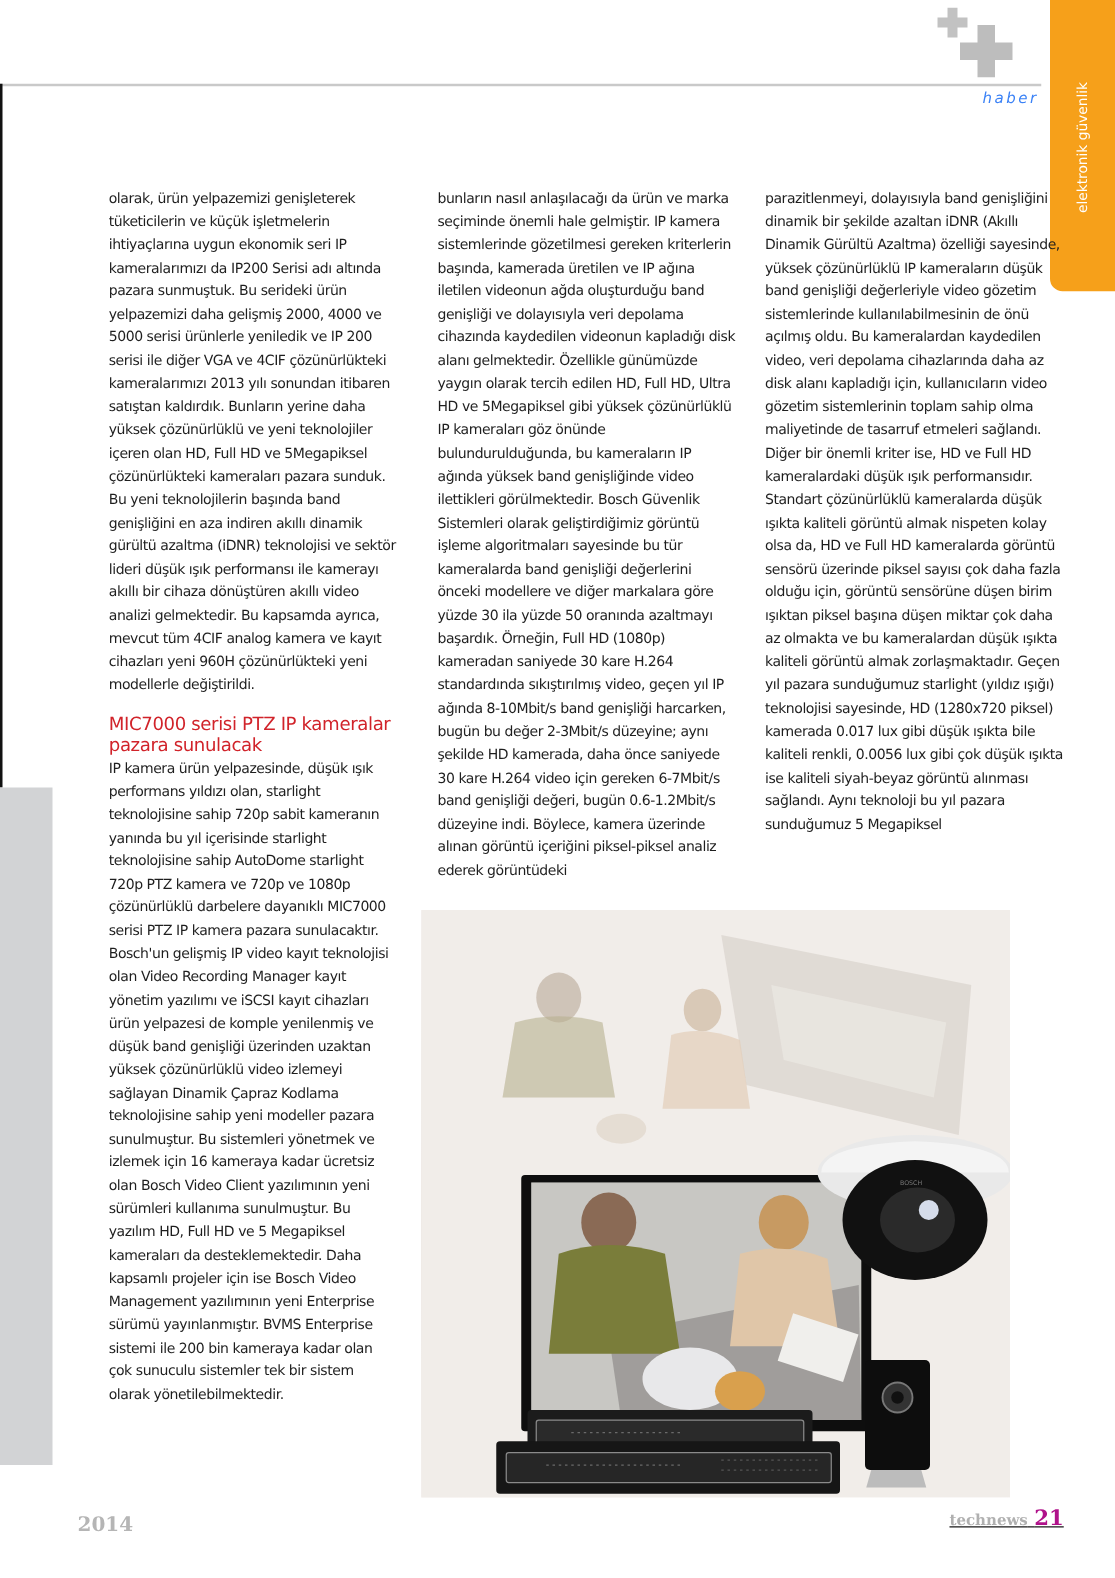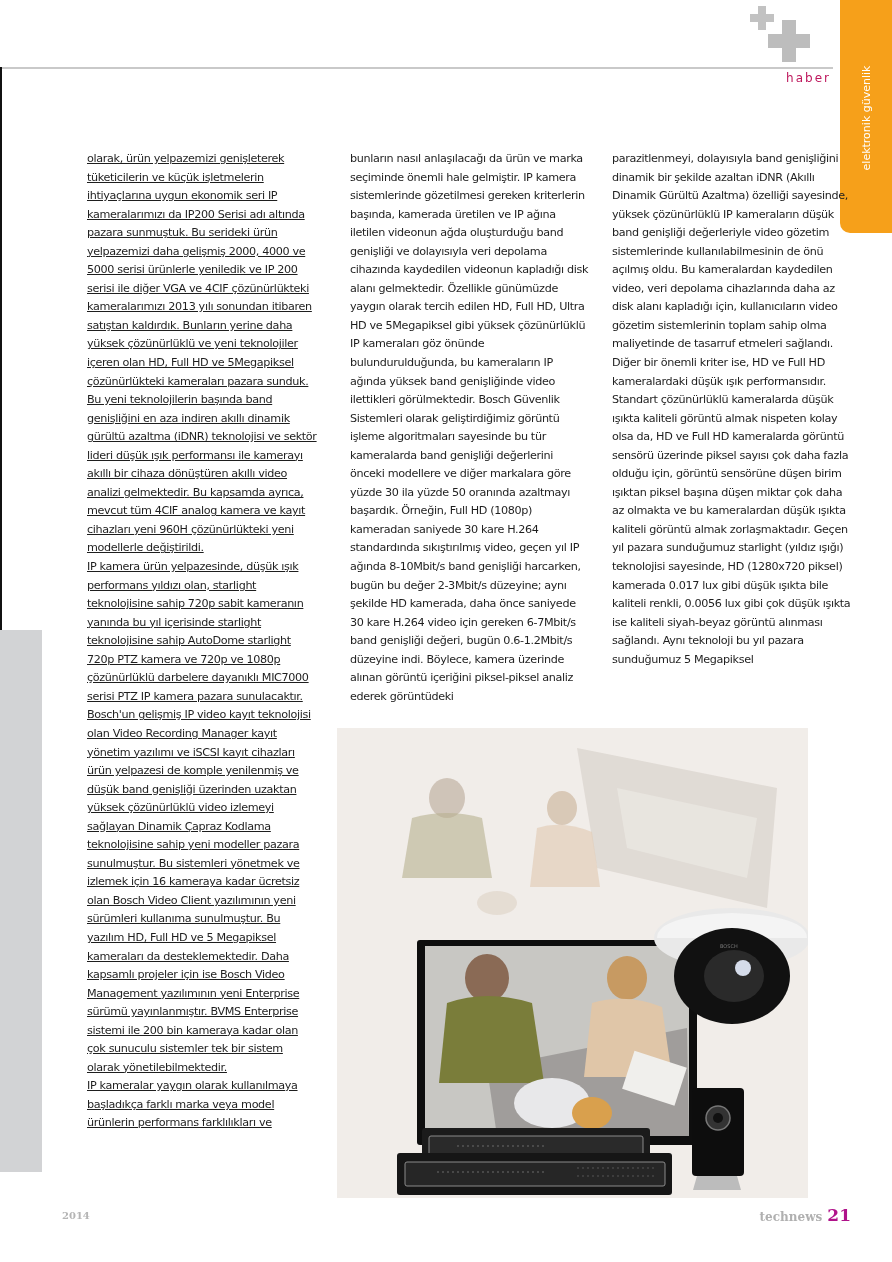--- a/index.html
+++ b/index.html
@@ -7,44 +7,44 @@
            font-family: "DejaVu Sans", sans-serif; color: #1a1a1a; }
 
     .top-rule { position: absolute; left: 0; top: 67px; width: 833px; height: 2px; background: #c9c9c9; }
     .left-rule { position: absolute; left: 0; top: 67px; width: 2px; height: 563px; background: #111; }
     .left-gray-bar { position: absolute; left: 0; top: 630px; width: 42px; height: 542px; background: #d2d3d5; }
 
     .plus-icon { position: absolute; left: 748px; top: 6px; width: 70px; height: 56px; }
     .plus-icon svg { width: 100%; height: 100%; display: block; }
 
     .section-label { position: absolute; right: 61px; top: 71px; font-family: "DejaVu Sans", sans-serif;
-                     font-size: 12px; letter-spacing: 2px; color: #be185d; }
+                     font-size: 12px; letter-spacing: 2px; color: #3b82f6; font-style: italic; }
 
     .side-tab { position: absolute; left: 840px; top: 0; width: 52px; height: 233px; background: #f6a01a;
                 border-bottom-left-radius: 10px; }
     .side-tab-label { position: absolute; left: 50%; top: 118px; transform: translate(-50%,-50%) rotate(-90deg);
                       white-space: nowrap; color: #ffffff; font-size: 11px; font-family: "DejaVu Sans", sans-serif; }
 
     .col { position: absolute; top: 150px; font-family: "DejaVu Sans", sans-serif;
            font-size: 11.2px; line-height: 18.55px; color: #1e1e1e; letter-spacing: -0.35px; }
     .col p { margin: 0; }
-    .col-1 { left: 87px; width: 230px; text-decoration: underline; }
+    .col-1 { left: 87px; width: 230px; }
     .col-2 { left: 350px; width: 240px; }
     .col-3 { left: 612px; width: 240px; }
 
     .subhead { color: #d1232a; font-size: 14.5px; line-height: 17px; font-weight: normal;
                margin: 14px 0 0 0; letter-spacing: -0.3px; }
 
     .photo { position: absolute; left: 337px; top: 728px; width: 471px; height: 470px; overflow: hidden;
              background: linear-gradient(160deg, #f2eeea 0%, #e8e2dc 40%, #f6f3f0 100%); }
     .photo svg { width: 100%; height: 100%; display: block; }
 
     .footer-year { position: absolute; left: 62px; top: 1210px; font-family: "DejaVu Serif", serif;
-                   font-weight: bold; font-size: 10px; color: #b5b5b5; text-align: right; }
-    .footer-brand { position: absolute; right: 41px; top: 1205px; font-family: "DejaVu Serif", serif; }
+                   font-weight: bold; font-size: 16px; color: #b5b5b5; text-align: right; }
+    .footer-brand { position: absolute; right: 41px; top: 1205px; font-family: "DejaVu Serif", serif; text-decoration: underline; }
     .footer-brand .brand { font-size: 12px; color: #b0b0b0; font-weight: bold; }
     .footer-brand .page-no { font-size: 17px; color: #b0128a; font-weight: bold; }
   </style>
 </head>
 <body>
 
 <div class="top-rule"></div>
 <div class="left-rule"></div>
 <div class="left-gray-bar"></div>
 
@@ -56,22 +56,22 @@
 </div>
 
 <div class="section-label">haber</div>
 
 <div class="side-tab">
   <div class="side-tab-label">elektronik güvenlik</div>
 </div>
 
 <div class="col col-1">
   <p>olarak, ürün yelpazemizi genişleterek tüketicilerin ve küçük işletmelerin ihtiyaçlarına uygun ekonomik seri IP kameralarımızı da IP200 Serisi adı altında pazara sunmuştuk. Bu serideki ürün yelpazemizi daha gelişmiş 2000, 4000 ve 5000 serisi ürünlerle yeniledik ve IP 200 serisi ile diğer VGA ve 4CIF çözünürlükteki kameralarımızı 2013 yılı sonundan itibaren satıştan kaldırdık. Bunların yerine daha yüksek çözünürlüklü ve yeni teknolojiler içeren olan HD, Full HD ve 5Megapiksel çözünürlükteki kameraları pazara sunduk. Bu yeni teknolojilerin başında band genişliğini en aza indiren akıllı dinamik gürültü azaltma (iDNR) teknolojisi ve sektör lideri düşük ışık performansı ile kamerayı akıllı bir cihaza dönüştüren akıllı video analizi gelmektedir. Bu kapsamda ayrıca, mevcut tüm 4CIF analog kamera ve kayıt cihazları yeni 960H çözünürlükteki yeni modellerle değiştirildi.</p>
+  <h2 class="subhead">MIC7000 serisi PTZ IP kameralar pazara sunulacak</h2>
   <p>IP kamera ürün yelpazesinde, düşük ışık performans yıldızı olan, starlight teknolojisine sahip 720p sabit kameranın yanında bu yıl içerisinde starlight teknolojisine sahip AutoDome starlight 720p PTZ kamera ve 720p ve 1080p çözünürlüklü darbelere dayanıklı MIC7000 serisi PTZ IP kamera pazara sunulacaktır. Bosch'un gelişmiş IP video kayıt teknolojisi olan Video Recording Manager kayıt yönetim yazılımı ve iSCSI kayıt cihazları ürün yelpazesi de komple yenilenmiş ve düşük band genişliği üzerinden uzaktan yüksek çözünürlüklü video izlemeyi sağlayan Dinamik Çapraz Kodlama teknolojisine sahip yeni modeller pazara sunulmuştur. Bu sistemleri yönetmek ve izlemek için 16 kameraya kadar ücretsiz olan Bosch Video Client yazılımının yeni sürümleri kullanıma sunulmuştur. Bu yazılım HD, Full HD ve 5 Megapiksel kameraları da desteklemektedir. Daha kapsamlı projeler için ise Bosch Video Management yazılımının yeni Enterprise sürümü yayınlanmıştır. BVMS Enterprise sistemi ile 200 bin kameraya kadar olan çok sunuculu sistemler tek bir sistem olarak yönetilebilmektedir.</p>
-  <p>IP kameralar yaygın olarak kullanılmaya başladıkça farklı marka veya model ürünlerin performans farklılıkları ve</p>
 </div>
 
 <div class="col col-2">
   <p>bunların nasıl anlaşılacağı da ürün ve marka seçiminde önemli hale gelmiştir. IP kamera sistemlerinde gözetilmesi gereken kriterlerin başında, kamerada üretilen ve IP ağına iletilen videonun ağda oluşturduğu band genişliği ve dolayısıyla veri depolama cihazında kaydedilen videonun kapladığı disk alanı gelmektedir. Özellikle günümüzde yaygın olarak tercih edilen HD, Full HD, Ultra HD ve 5Megapiksel gibi yüksek çözünürlüklü IP kameraları göz önünde bulundurulduğunda, bu kameraların IP ağında yüksek band genişliğinde video ilettikleri görülmektedir. Bosch Güvenlik Sistemleri olarak geliştirdiğimiz görüntü işleme algoritmaları sayesinde bu tür kameralarda band genişliği değerlerini önceki modellere ve diğer markalara göre yüzde 30 ila yüzde 50 oranında azaltmayı başardık. Örneğin, Full HD (1080p) kameradan saniyede 30 kare H.264 standardında sıkıştırılmış video, geçen yıl IP ağında 8-10Mbit/s band genişliği harcarken, bugün bu değer 2-3Mbit/s düzeyine; aynı şekilde HD kamerada, daha önce saniyede 30 kare H.264 video için gereken 6-7Mbit/s band genişliği değeri, bugün 0.6-1.2Mbit/s düzeyine indi. Böylece, kamera üzerinde alınan görüntü içeriğini piksel-piksel analiz ederek görüntüdeki</p>
 </div>
 
 <div class="col col-3">
   <p>parazitlenmeyi, dolayısıyla band genişliğini dinamik bir şekilde azaltan iDNR (Akıllı Dinamik Gürültü Azaltma) özelliği sayesinde, yüksek çözünürlüklü IP kameraların düşük band genişliği değerleriyle video gözetim sistemlerinde kullanılabilmesinin de önü açılmış oldu. Bu kameralardan kaydedilen video, veri depolama cihazlarında daha az disk alanı kapladığı için, kullanıcıların video gözetim sistemlerinin toplam sahip olma maliyetinde de tasarruf etmeleri sağlandı.</p>
   <p>Diğer bir önemli kriter ise, HD ve Full HD kameralardaki düşük ışık performansıdır. Standart çözünürlüklü kameralarda düşük ışıkta kaliteli görüntü almak nispeten kolay olsa da, HD ve Full HD kameralarda görüntü sensörü üzerinde piksel sayısı çok daha fazla olduğu için, görüntü sensörüne düşen birim ışıktan piksel başına düşen miktar çok daha az olmakta ve bu kameralardan düşük ışıkta kaliteli görüntü almak zorlaşmaktadır. Geçen yıl pazara sunduğumuz starlight (yıldız ışığı) teknolojisi sayesinde, HD (1280x720 piksel) kamerada 0.017 lux gibi düşük ışıkta bile kaliteli renkli, 0.0056 lux gibi çok düşük ışıkta ise kaliteli siyah-beyaz görüntü alınması sağlandı. Aynı teknoloji bu yıl pazara sunduğumuz 5 Megapiksel</p>
 </div>

